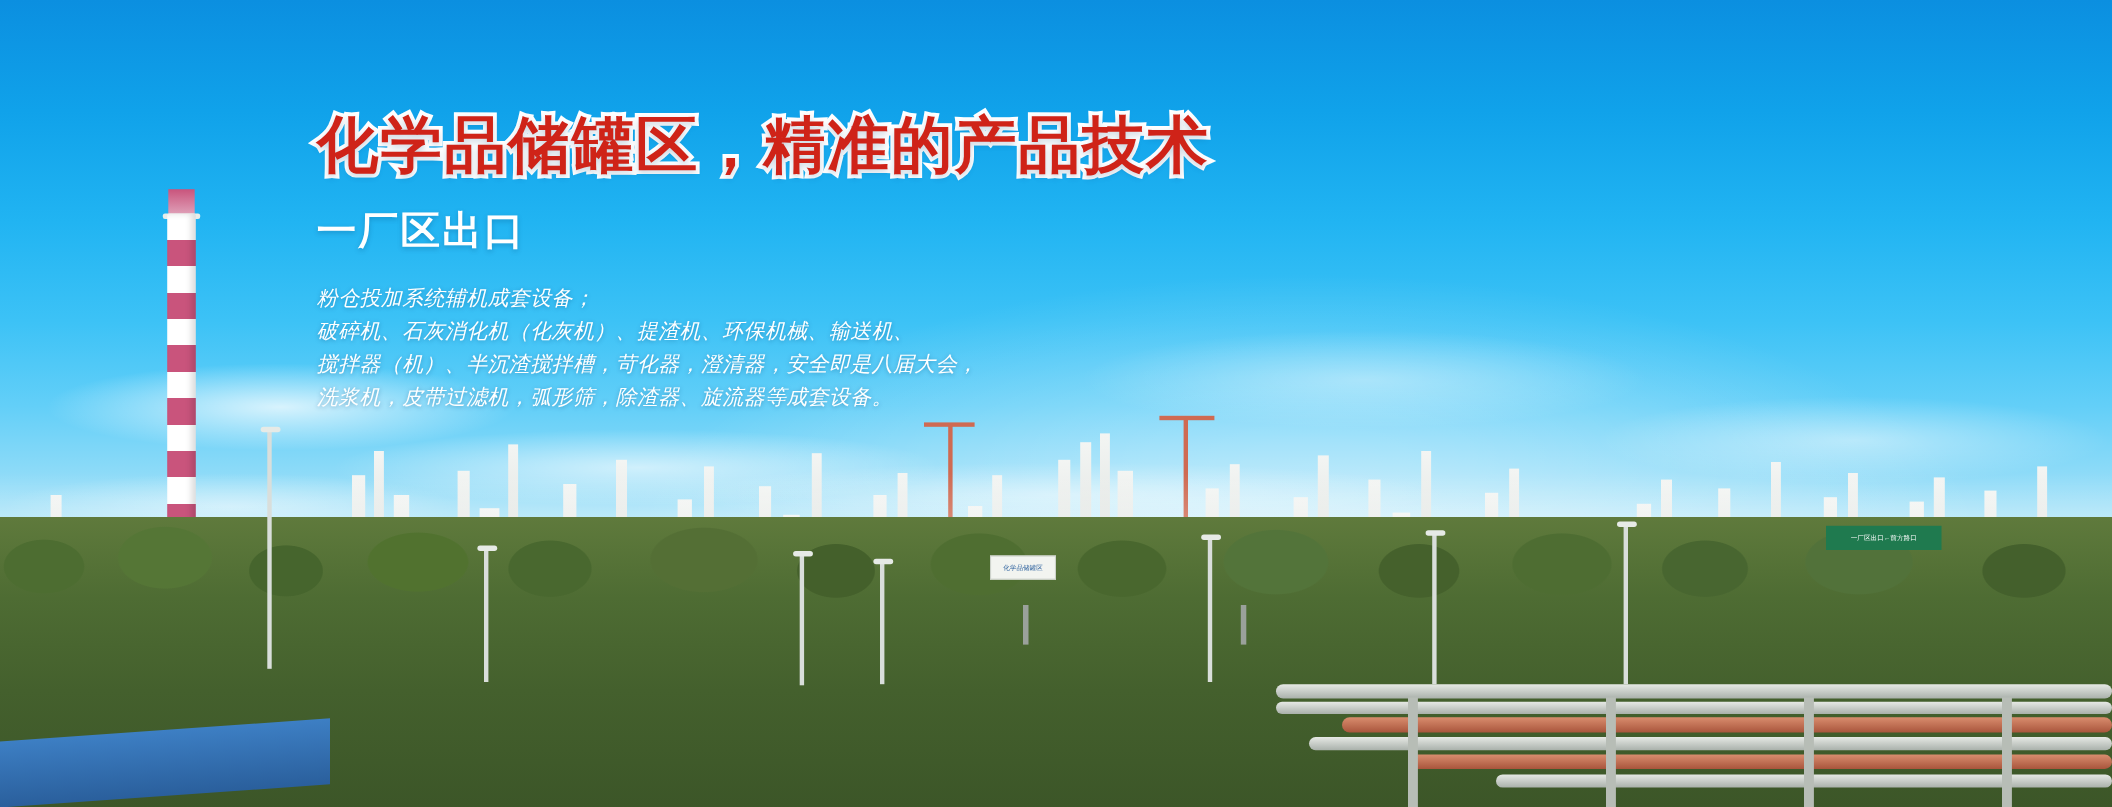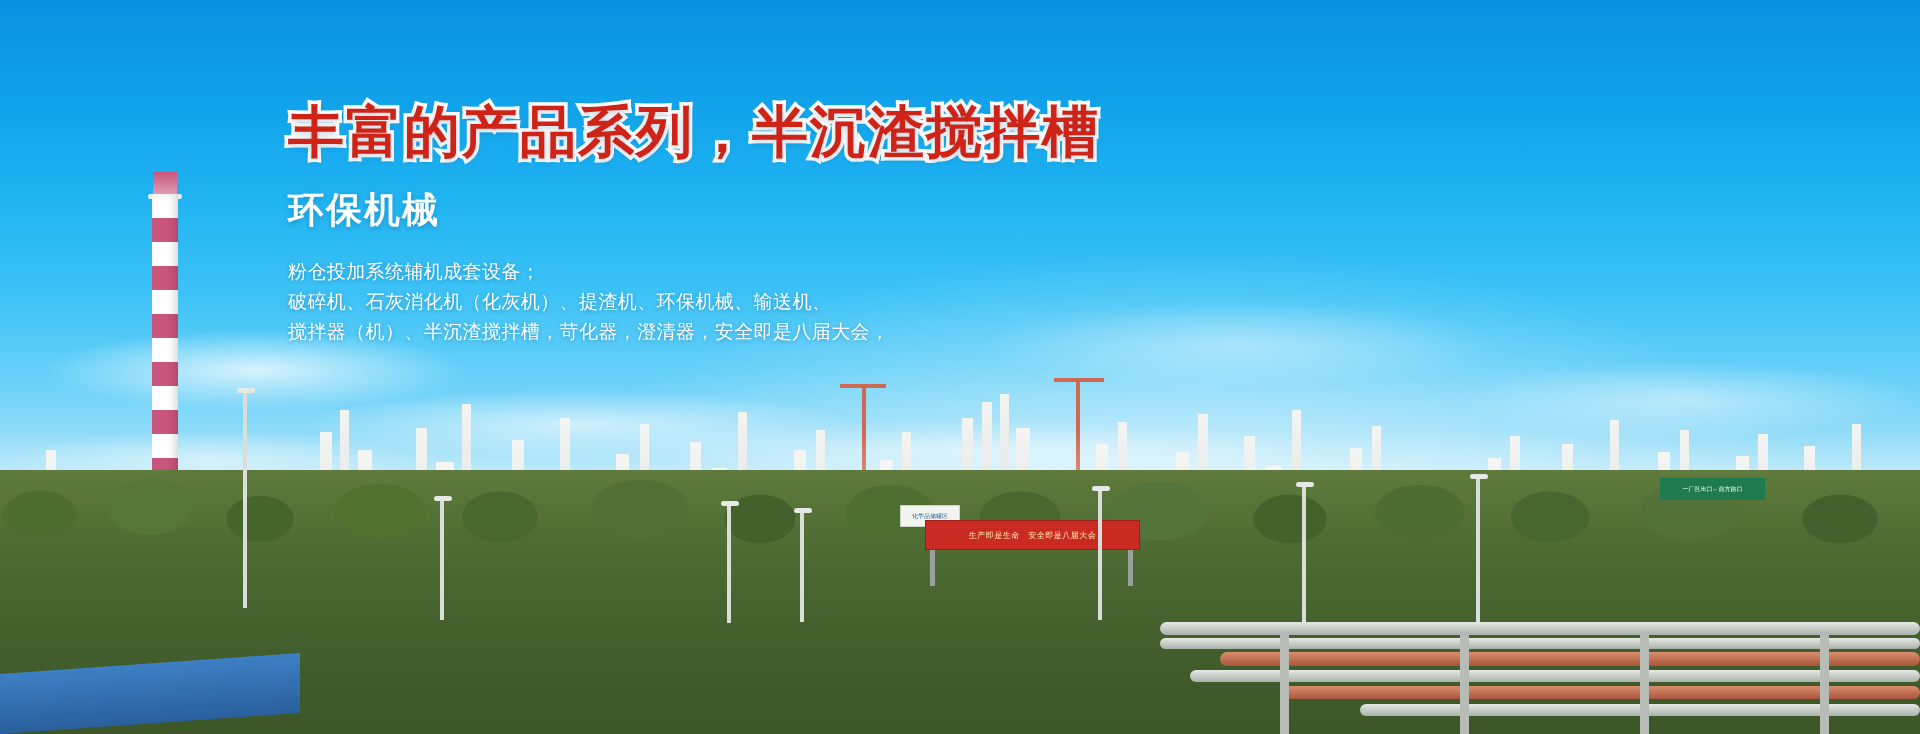--- a/index.html
+++ b/index.html
@@ -155,21 +155,21 @@
     margin-top:26px;
     font-size:36px; font-weight:700; color:#ffffff; letter-spacing:2px;
     text-shadow:0 2px 5px rgba(0,70,120,.30);
   }
   .desc{
     margin-top:22px;
     font-size:19px; line-height:1.58; color:#ffffff; font-weight:400;
     letter-spacing:.4px;
     text-shadow:0 1px 4px rgba(0,70,120,.40);
   }
-  .desc div{ white-space:nowrap; }
+  .desc div{ white-space:nowrap;font-style:italic; }
 </style>
 </head>
 <body>
 
 <div id="banner">
 
   <div class="sky"></div>
   <div class="sky-glow"></div>
   <div class="cloud c1"></div>
   <div class="cloud c2"></div>
@@ -260,21 +260,20 @@
     <div class="cap"></div>
     <div class="rim"></div>
     <div class="body"></div>
     <div class="base"></div>
   </div>
 
   <div class="ground"></div>
   <div class="treeline"></div>
 
   <div class="whitesign">化学品储罐区</div>
-  <div class="redsign">生产即是生命　安全即是八届大会</div>
   <div class="signpost"></div>
   <div class="signpost2"></div>
   <div class="greensign">一厂区出口←前方路口</div>
 
   <div class="lamp" style="left:243px;  top:392px; height:216px;"></div>
   <div class="lamp" style="left:440px;  top:500px; height:120px;"></div>
   <div class="lamp" style="left:727px;  top:505px; height:118px;"></div>
   <div class="lamp" style="left:800px;  top:512px; height:110px;"></div>
   <div class="lamp" style="left:1098px; top:490px; height:130px;"></div>
   <div class="lamp" style="left:1302px; top:486px; height:136px;"></div>
@@ -288,22 +287,23 @@
     <div class="pipe pipe-red" style="left:120px;top:122px;width:640px; height:13px;"></div>
     <div class="pipe pipe-grey" style="left:200px;top:140px;width:560px; height:12px;"></div>
     <div class="pipe-leg" style="left:120px; top:70px;  height:100px;"></div>
     <div class="pipe-leg" style="left:300px; top:70px;  height:100px;"></div>
     <div class="pipe-leg" style="left:480px; top:70px;  height:100px;"></div>
     <div class="pipe-leg" style="left:660px; top:70px;  height:100px;"></div>
   </div>
   <div class="blueroof"></div>
 
   <div class="copy">
-    <div class="headline">丰富的产品系列，半沉渣搅拌槽</div>
-    <div class="subtitle">环保机械</div>
+    <div class="headline">化学品储罐区，精准的产品技术</div>
+    <div class="subtitle">一厂区出口</div>
     <div class="desc">
       <div>粉仓投加系统辅机成套设备；</div>
       <div>破碎机、石灰消化机（化灰机）、提渣机、环保机械、输送机、</div>
       <div>搅拌器（机）、半沉渣搅拌槽，苛化器，澄清器，安全即是八届大会，</div>
+      <div>洗浆机，皮带过滤机，弧形筛，除渣器、旋流器等成套设备。</div>
     </div>
   </div>
 
 </div>
 
 </body></html>

